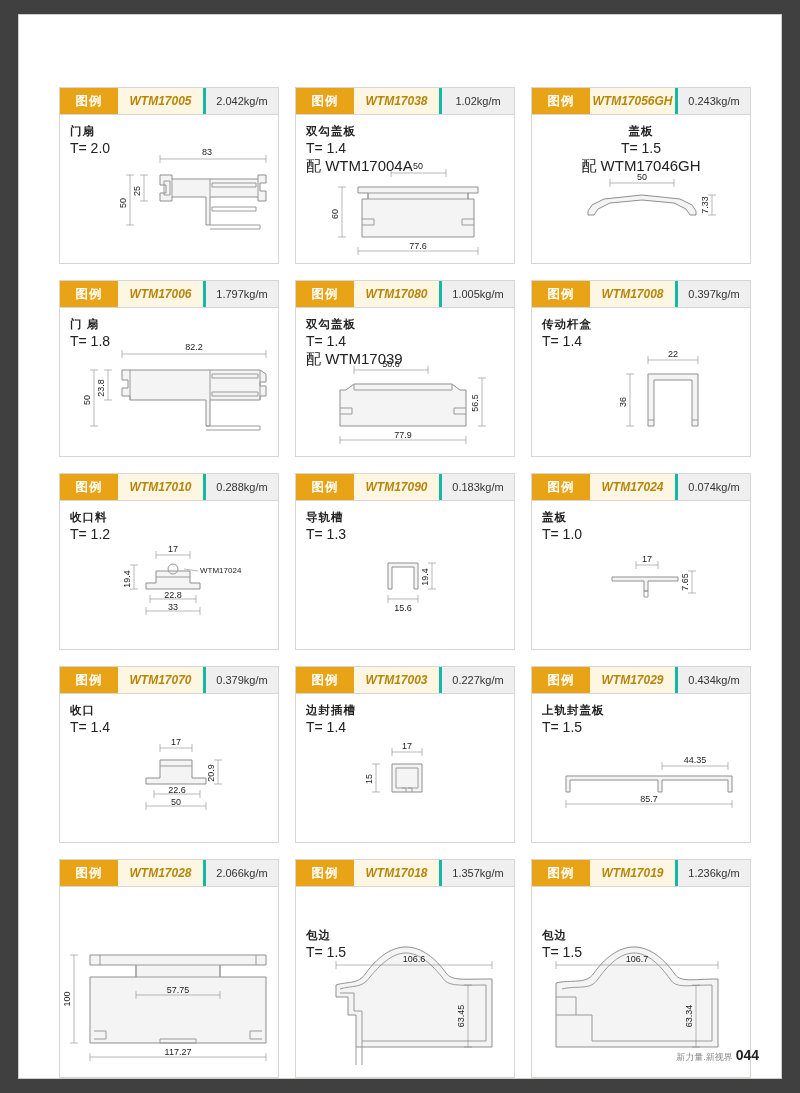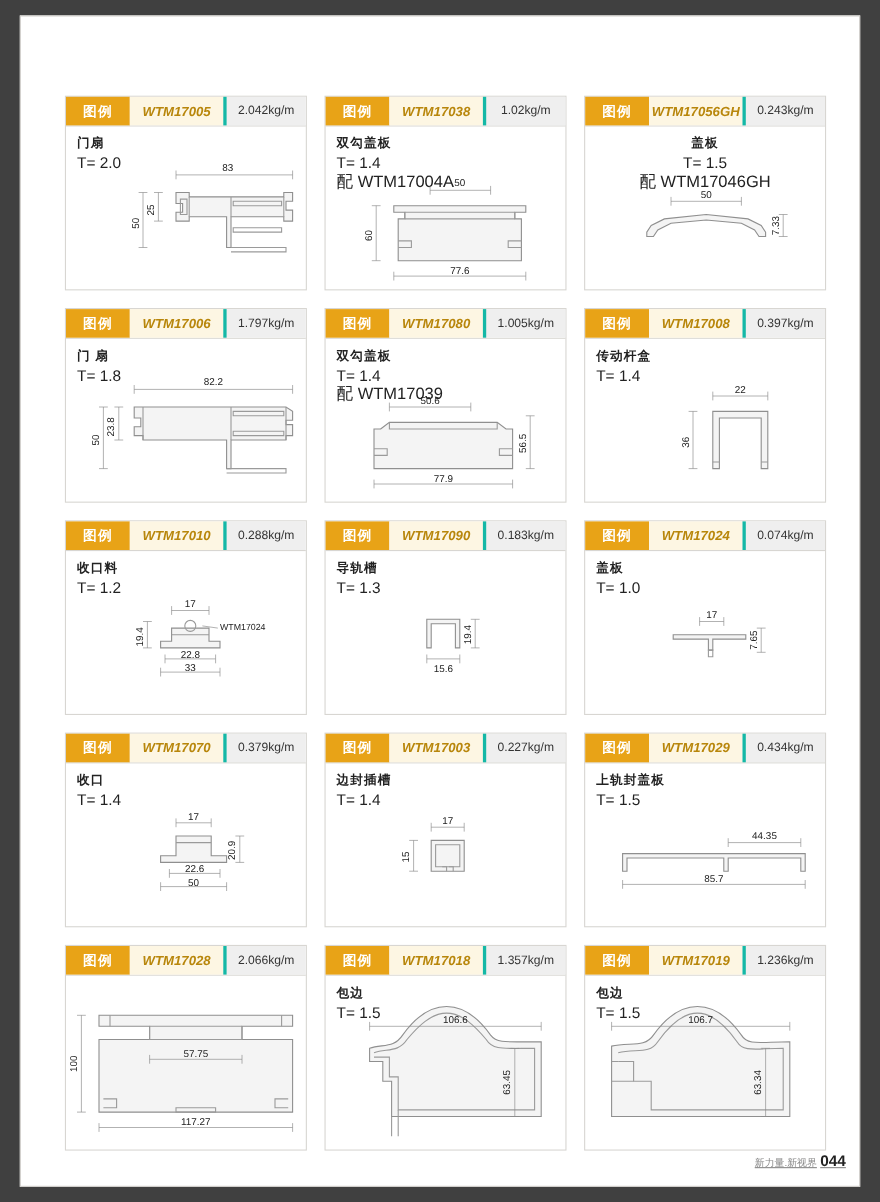--- a/index.html
+++ b/index.html
@@ -82,20 +82,21 @@
     justify-content: center;
     border-left: 3px solid #14b8a6;
   }
   .body {
     position: relative;
     height: 148px;
     text-decoration: underline;
   }
   .body.tall {
     height: 158px;
+    margin-top: 32px;
   }
   .labels {
     position: absolute;
     left: 10px;
     top: 8px;
     font-size: 11.5px;
     color: #222;
     line-height: 17px;
   }
   .labels .name {
@@ -149,25 +150,24 @@
     left: 0;
     right: 0;
     bottom: 46px;
     text-align: center;
     font-size: 9.5px;
     color: #333;
     line-height: 15px;
   }
   .pagenum {
     position: absolute;
-    right: 12px;
+    right: 22px;
     bottom: 14px;
     font-size: 9px;
     color: #888;
-    text-decoration: underline;
   }
   .pagenum b {
     font-size: 14px;
     color: #222;
     margin-left: 3px;
   }
 </style>
 </head>
 <body>
 

